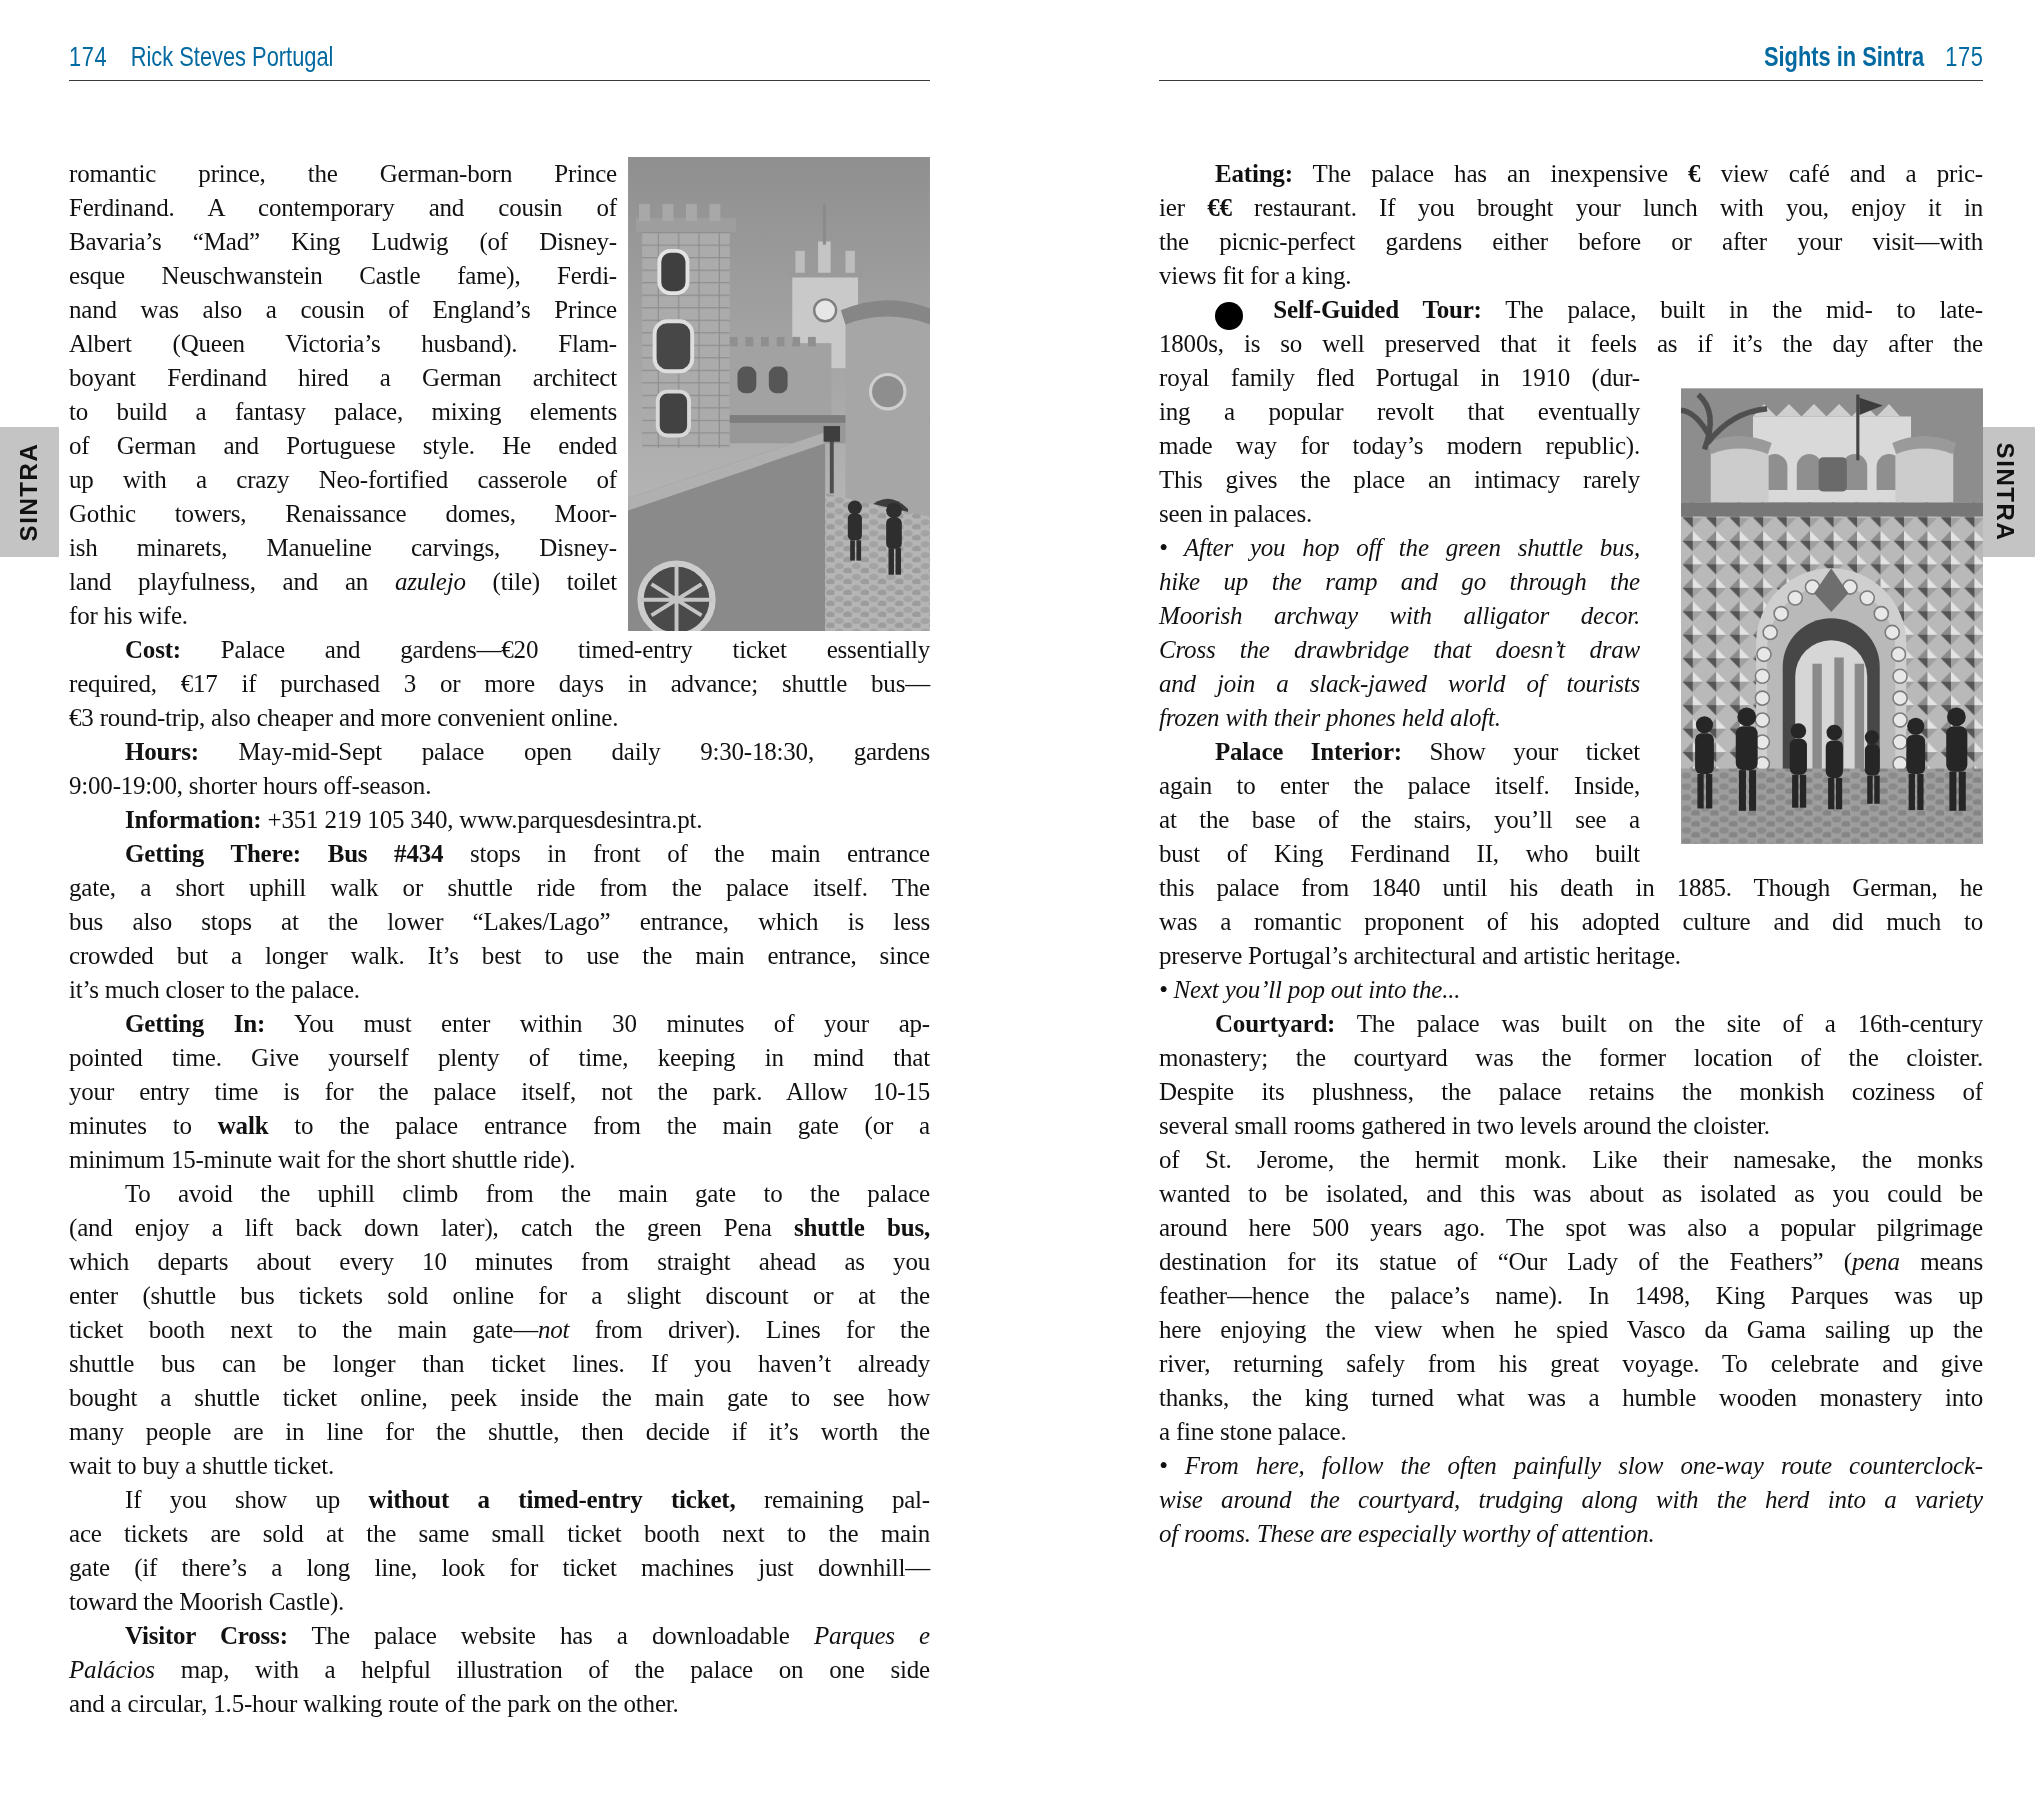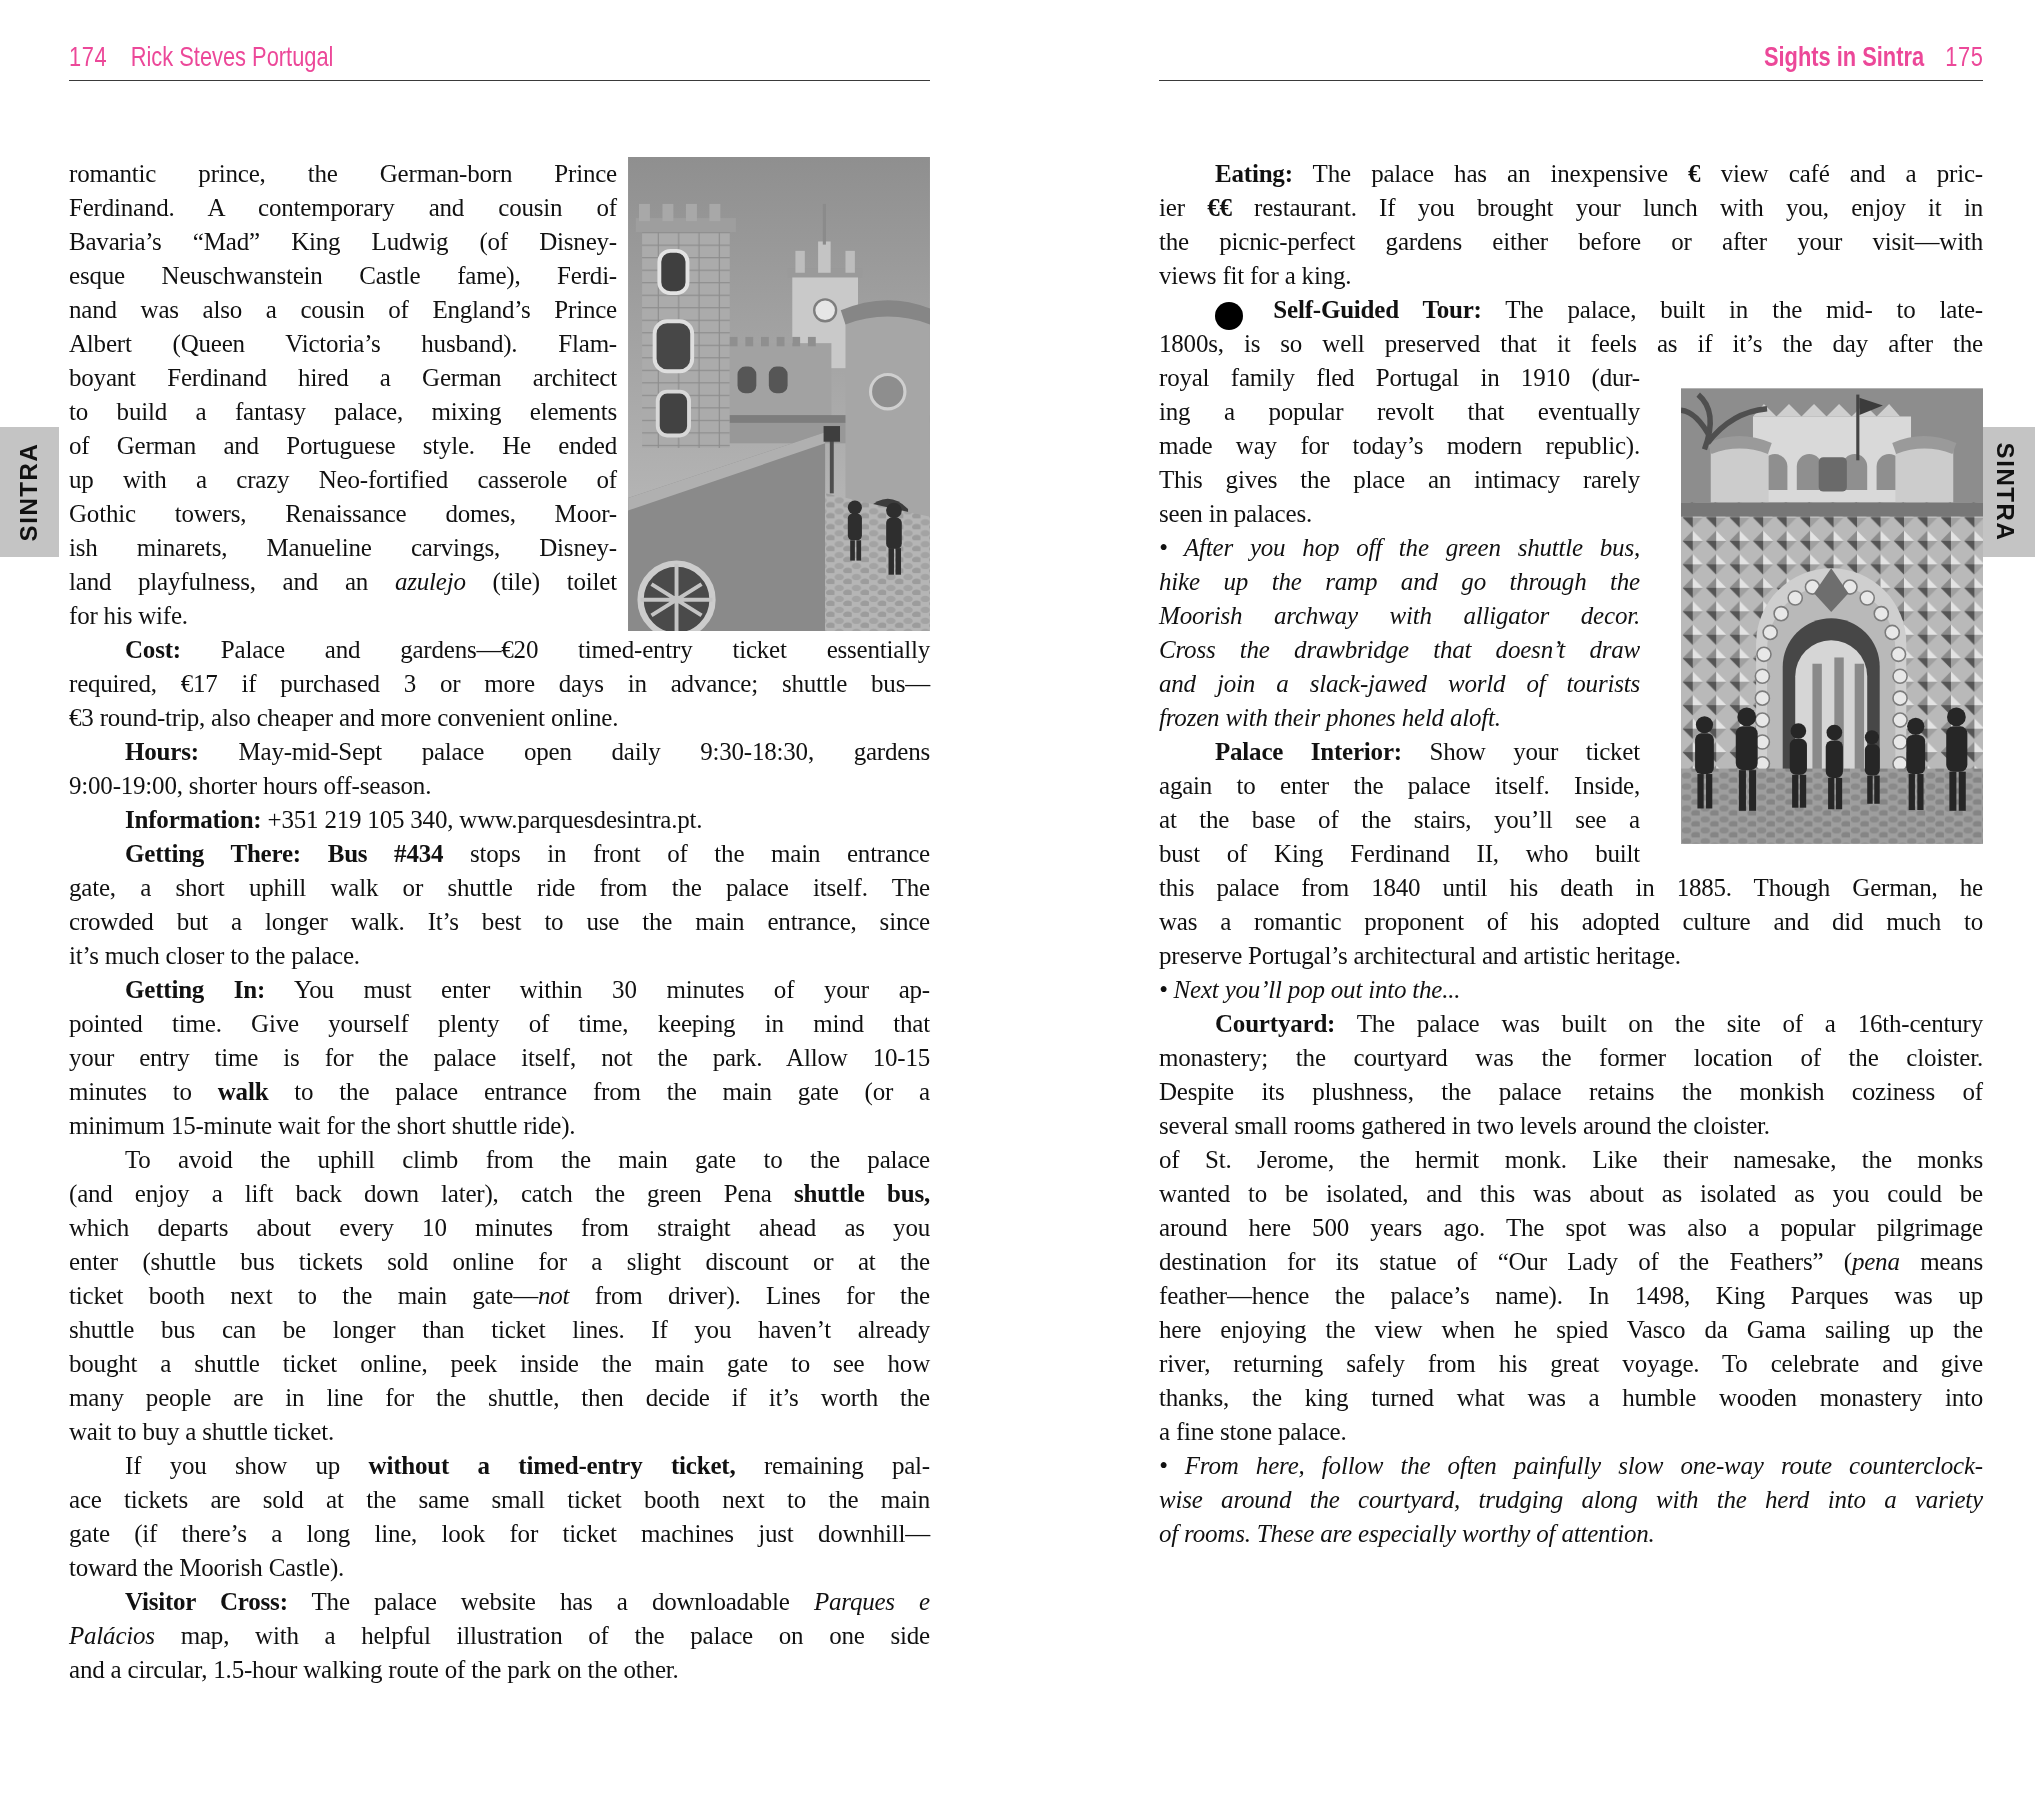--- a/index.html
+++ b/index.html
@@ -1,21 +1,21 @@
 <!DOCTYPE html>
 <html style="font-size:12.5px"><head>
 <meta charset="utf-8">
 <style>
   html,body{margin:0;padding:0;background:#ffffff;}
   body{width:2035px;height:1809px;position:relative;overflow:hidden;
        font-family:"Liberation Serif", serif;color:#111;}
 
   
   .pg-header{position:absolute;top:41px;height:39px;border-bottom:1.6px solid #3a3a3a;
-             font-family:"Liberation Sans", sans-serif;font-size:28px;color:#ec4899;}
+             font-family:"Liberation Sans", sans-serif;font-size:28px;color:#0369a1;}
   .hdr-inner{display:inline-block;transform:scaleX(0.78);white-space:nowrap;}
   #hdr-left{left:69px;width:861px;}
   #hdr-left .hdr-inner{transform-origin:left center;}
   #hdr-right{left:1159px;width:824px;text-align:right;}
   #hdr-right .hdr-inner{transform-origin:right center;}
   .hdr-num{font-weight:400;letter-spacing:0.8px;}
   .hdr-title-left{font-weight:400;margin-left:30px;}
   .hdr-title-right{font-weight:700;margin-right:27px;}
 
   
@@ -171,20 +171,21 @@
   <div>
       <div class="line jl ind"><b>Hours:</b> May-mid-Sept palace open daily 9:30-18:30, gardens</div>
       <div class="line">9:00-19:00, shorter hours off-season.</div>
     </div>
   <div>
       <div class="line ind"><b>Information:</b> +351 219 105 340, www.parquesdesintra.pt.</div>
     </div>
   <div>
       <div class="line jl ind"><b>Getting There: Bus #434</b> stops in front of the main entrance</div>
       <div class="line jl">gate, a short uphill walk or shuttle ride from the palace itself. The</div>
+      <div class="line jl">bus also stops at the lower “Lakes/Lago” entrance, which is less</div>
       <div class="line jl">crowded but a longer walk. It’s best to use the main entrance, since</div>
       <div class="line">it’s much closer to the palace.</div>
     </div>
   <div>
       <div class="line jl ind"><b>Getting In:</b> You must enter within 30 minutes of your ap-</div>
       <div class="line jl">pointed time. Give yourself plenty of time, keeping in mind that</div>
       <div class="line jl">your entry time is for the palace itself, not the park. Allow 10-15</div>
       <div class="line jl">minutes to <b>walk</b> to the palace entrance from the main gate (or a</div>
       <div class="line">minimum 15-minute wait for the short shuttle ride).</div>
     </div>

